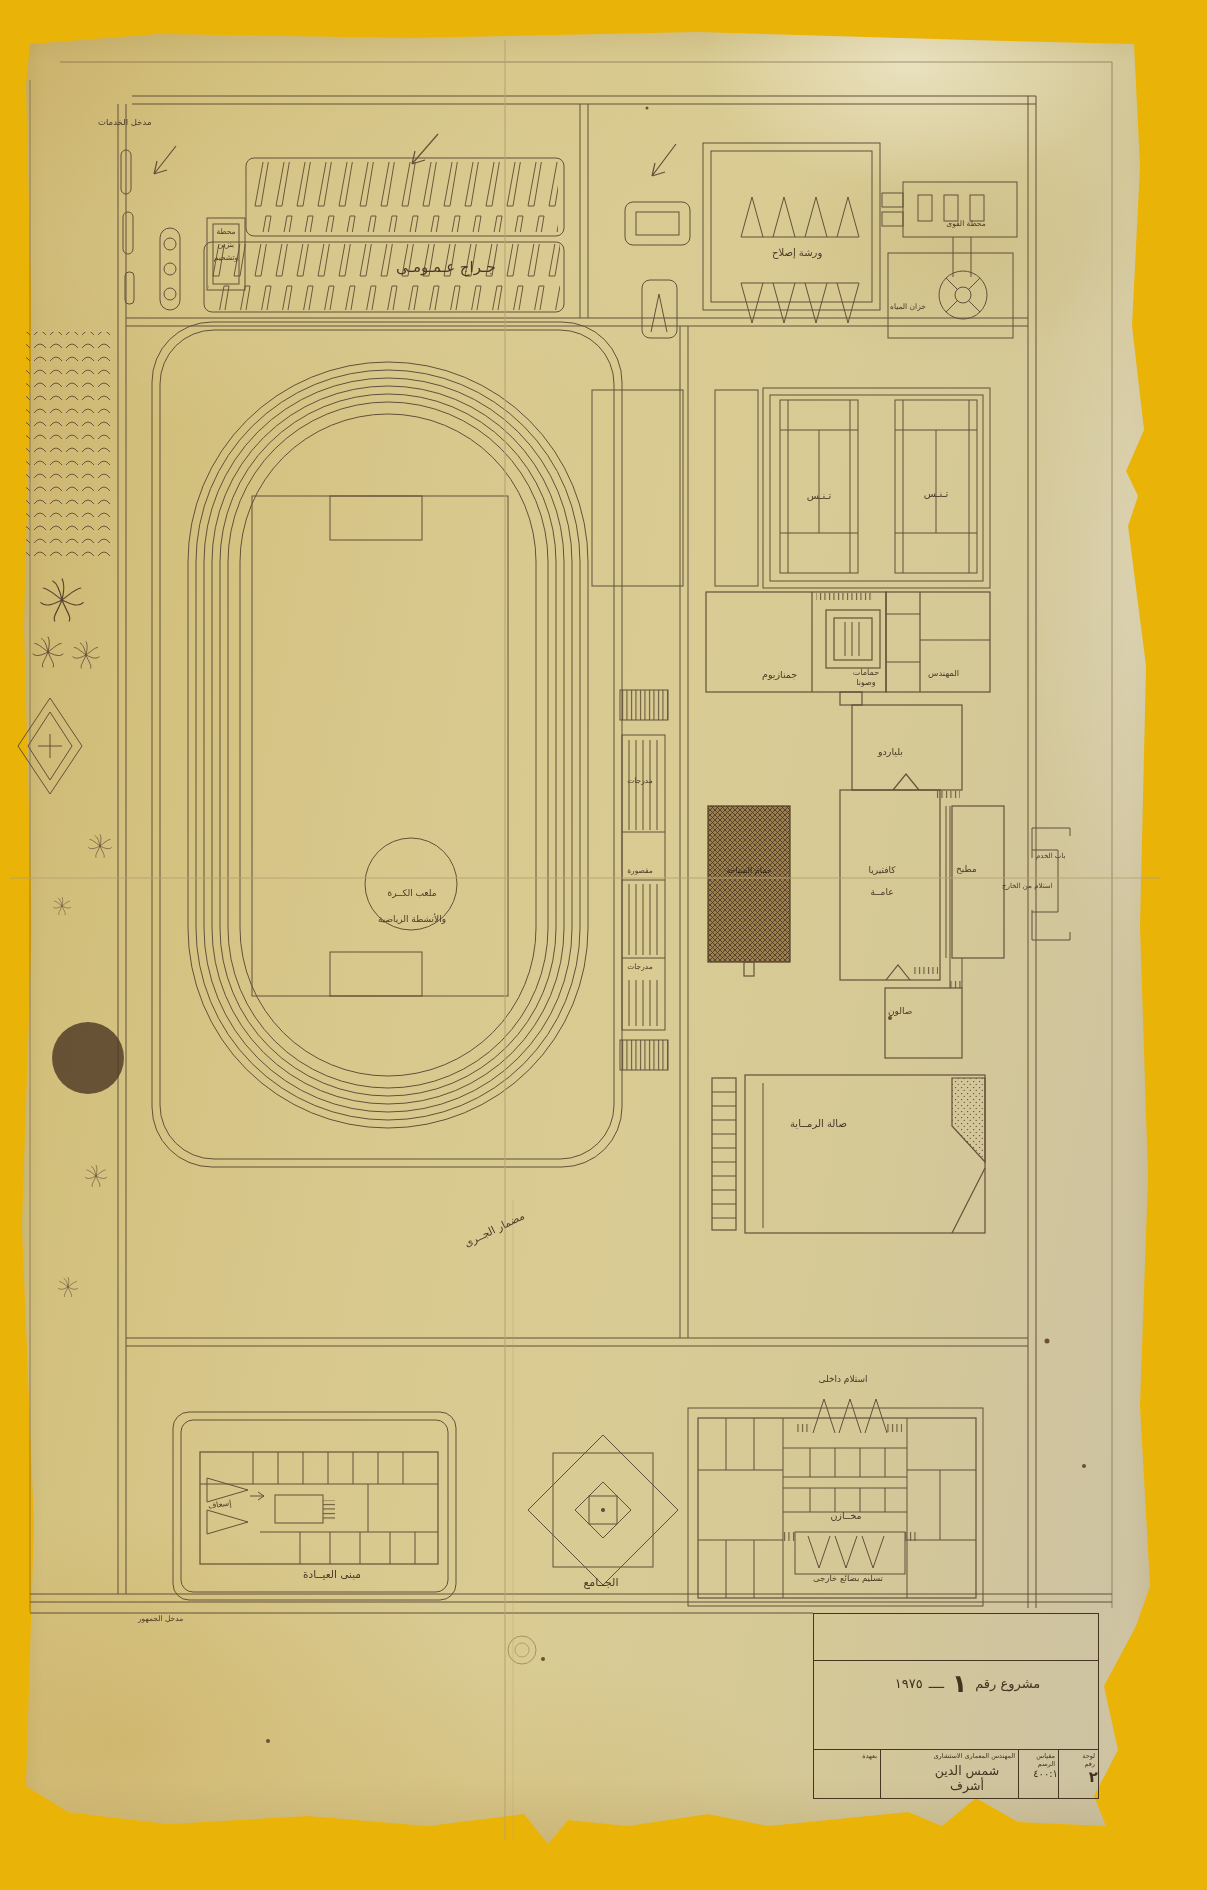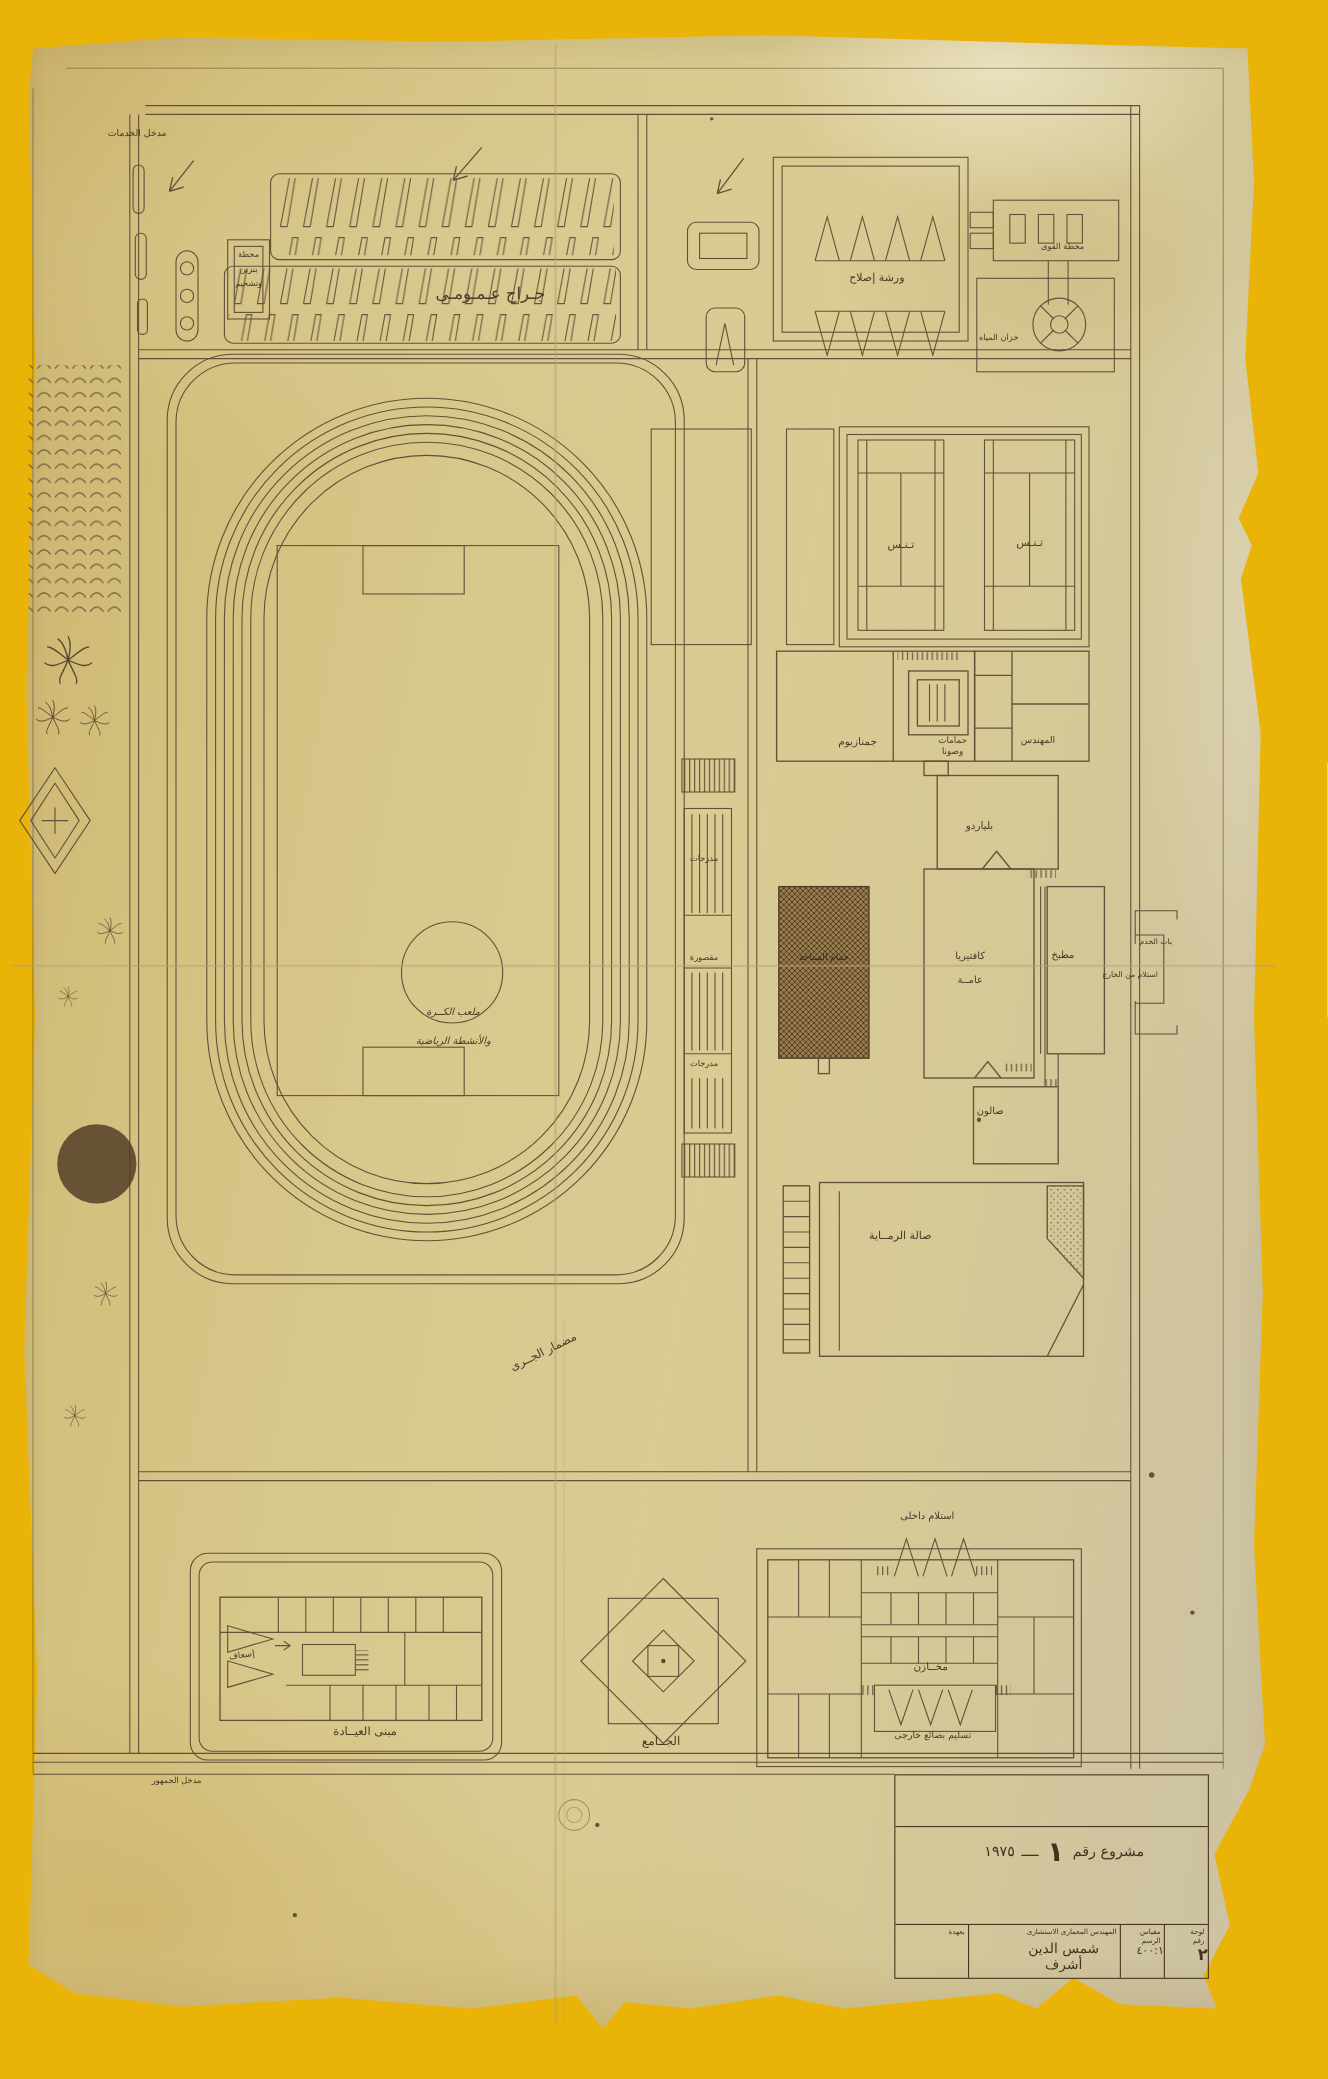--- a/index.html
+++ b/index.html
@@ -319,21 +319,21 @@
   <div class="lbl c" style="left:850px;top:860px;width:64px;font-size:9px;line-height:2.4;">كافتيريا
 عامــة</div>
   <div class="lbl" style="left:956px;top:864px;font-size:9px;">مطبخ</div>
   <div class="lbl" style="left:1036px;top:852px;font-size:7px;">باب الخدم</div>
   <div class="lbl" style="left:1002px;top:882px;font-size:7px;">استلام من الخارج</div>
   <div class="lbl" style="left:888px;top:1006px;font-size:9px;">صالون</div>
   <div class="lbl" style="left:790px;top:1118px;font-size:10px;letter-spacing:1px;">صالة الرمــاية</div>
   <div class="lbl c" style="left:616px;top:776px;width:48px;font-size:7.5px;">مدرجات</div>
   <div class="lbl c" style="left:616px;top:866px;width:48px;font-size:7.5px;">مقصورة</div>
   <div class="lbl c" style="left:616px;top:962px;width:48px;font-size:7.5px;">مدرجات</div>
-  <div class="lbl c" style="left:363px;top:908px;width:98px;font-size:9px;line-height:2.9;font-style:italic;">ملعب الكــرة
+  <div class="lbl c" style="left:363px;top:880px;width:98px;font-size:9px;line-height:2.9;">ملعب الكــرة
 والأنشطة الرياضية</div>
   <div class="lbl" style="left:462px;top:1238px;font-size:10.5px;letter-spacing:2px;transform:rotate(-26deg);transform-origin:left top;">مضمار الجــرى</div>
   <div class="lbl c" style="left:272px;top:1568px;width:120px;font-size:10.5px;letter-spacing:2px;">مبنى العيــادة</div>
   <div class="lbl" style="left:208px;top:1500px;font-size:8px;transform:rotate(-8deg);">إسعاف</div>
   <div class="lbl" style="left:138px;top:1614px;font-size:7.5px;">مدخل الجمهور</div>
   <div class="lbl c" style="left:566px;top:1576px;width:70px;font-size:11px;letter-spacing:2px;">الجــامع</div>
   <div class="lbl c" style="left:800px;top:1374px;width:86px;font-size:9px;">استلام داخلى</div>
   <div class="lbl c" style="left:798px;top:1510px;width:96px;font-size:9.5px;letter-spacing:3px;">مخــازن</div>
   <div class="lbl c" style="left:798px;top:1573px;width:100px;font-size:8.5px;">تسليم بضائع خارجى</div>
 

